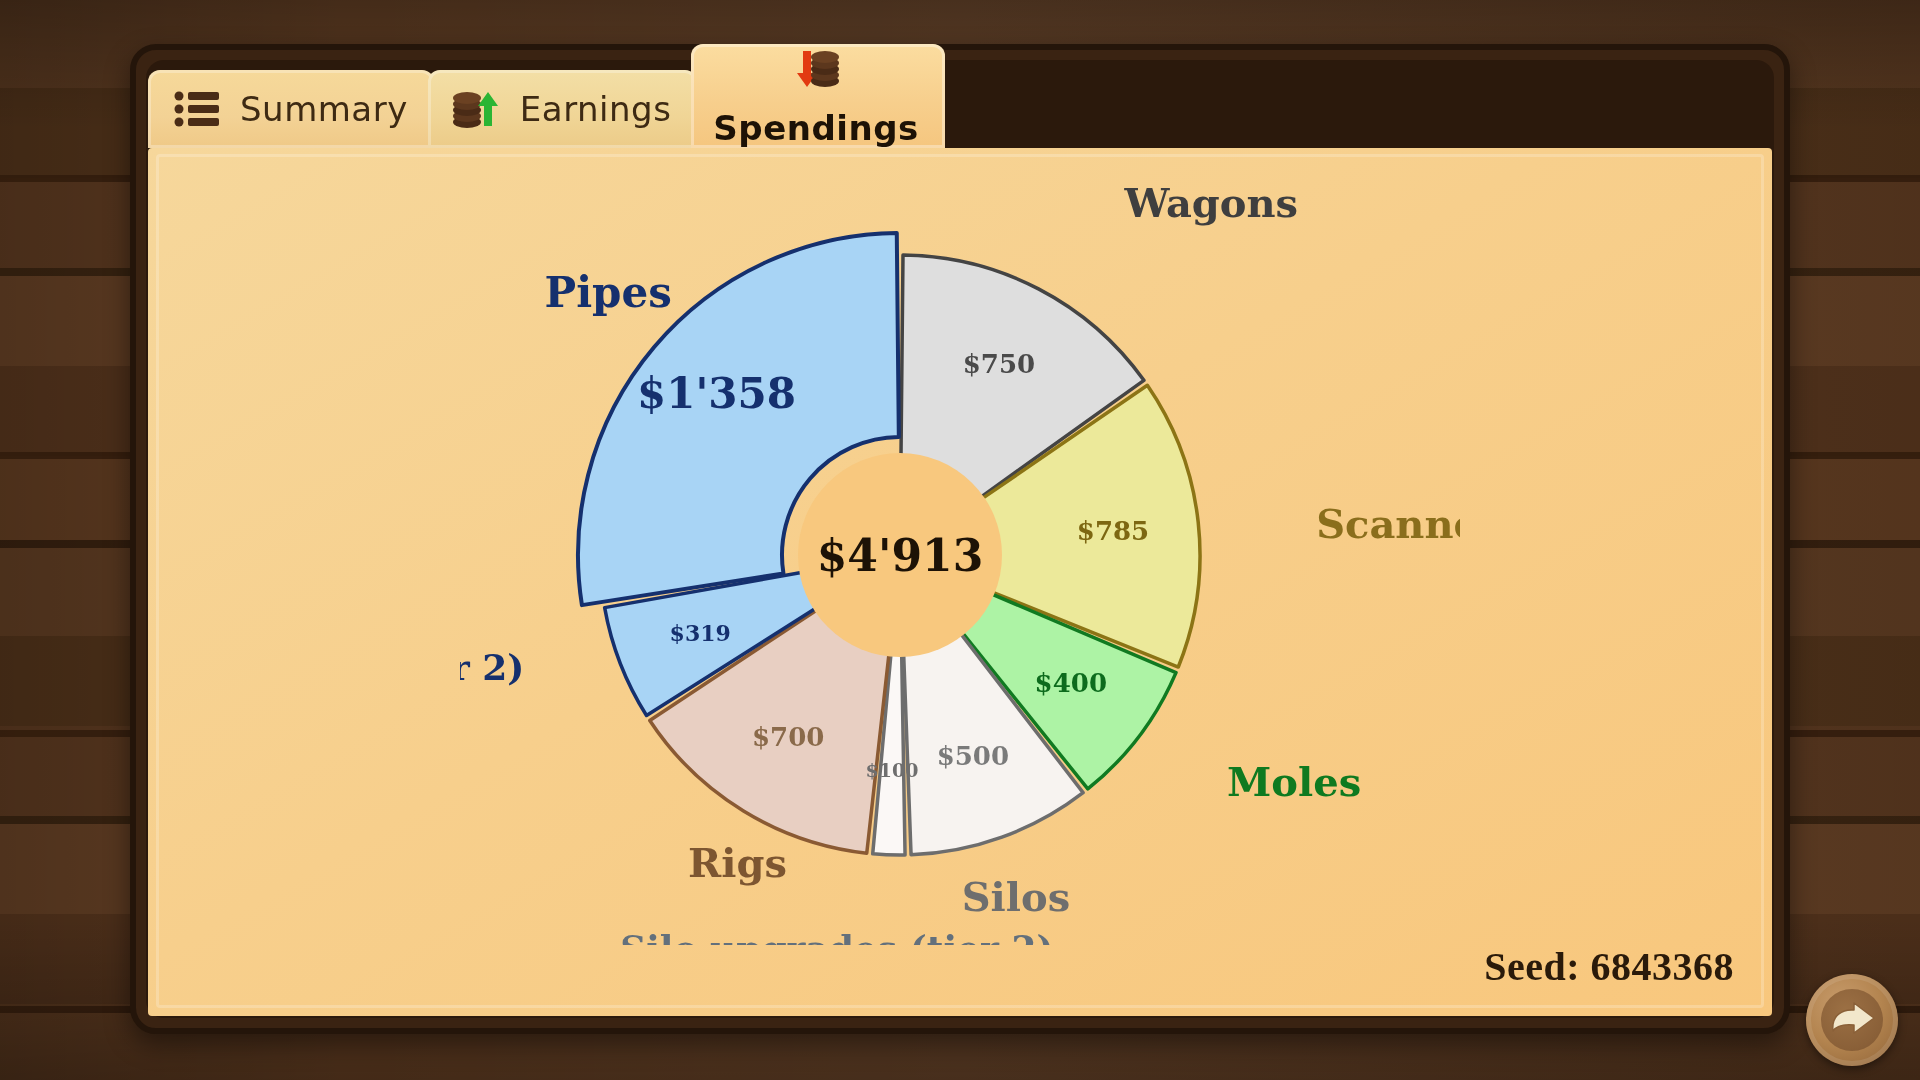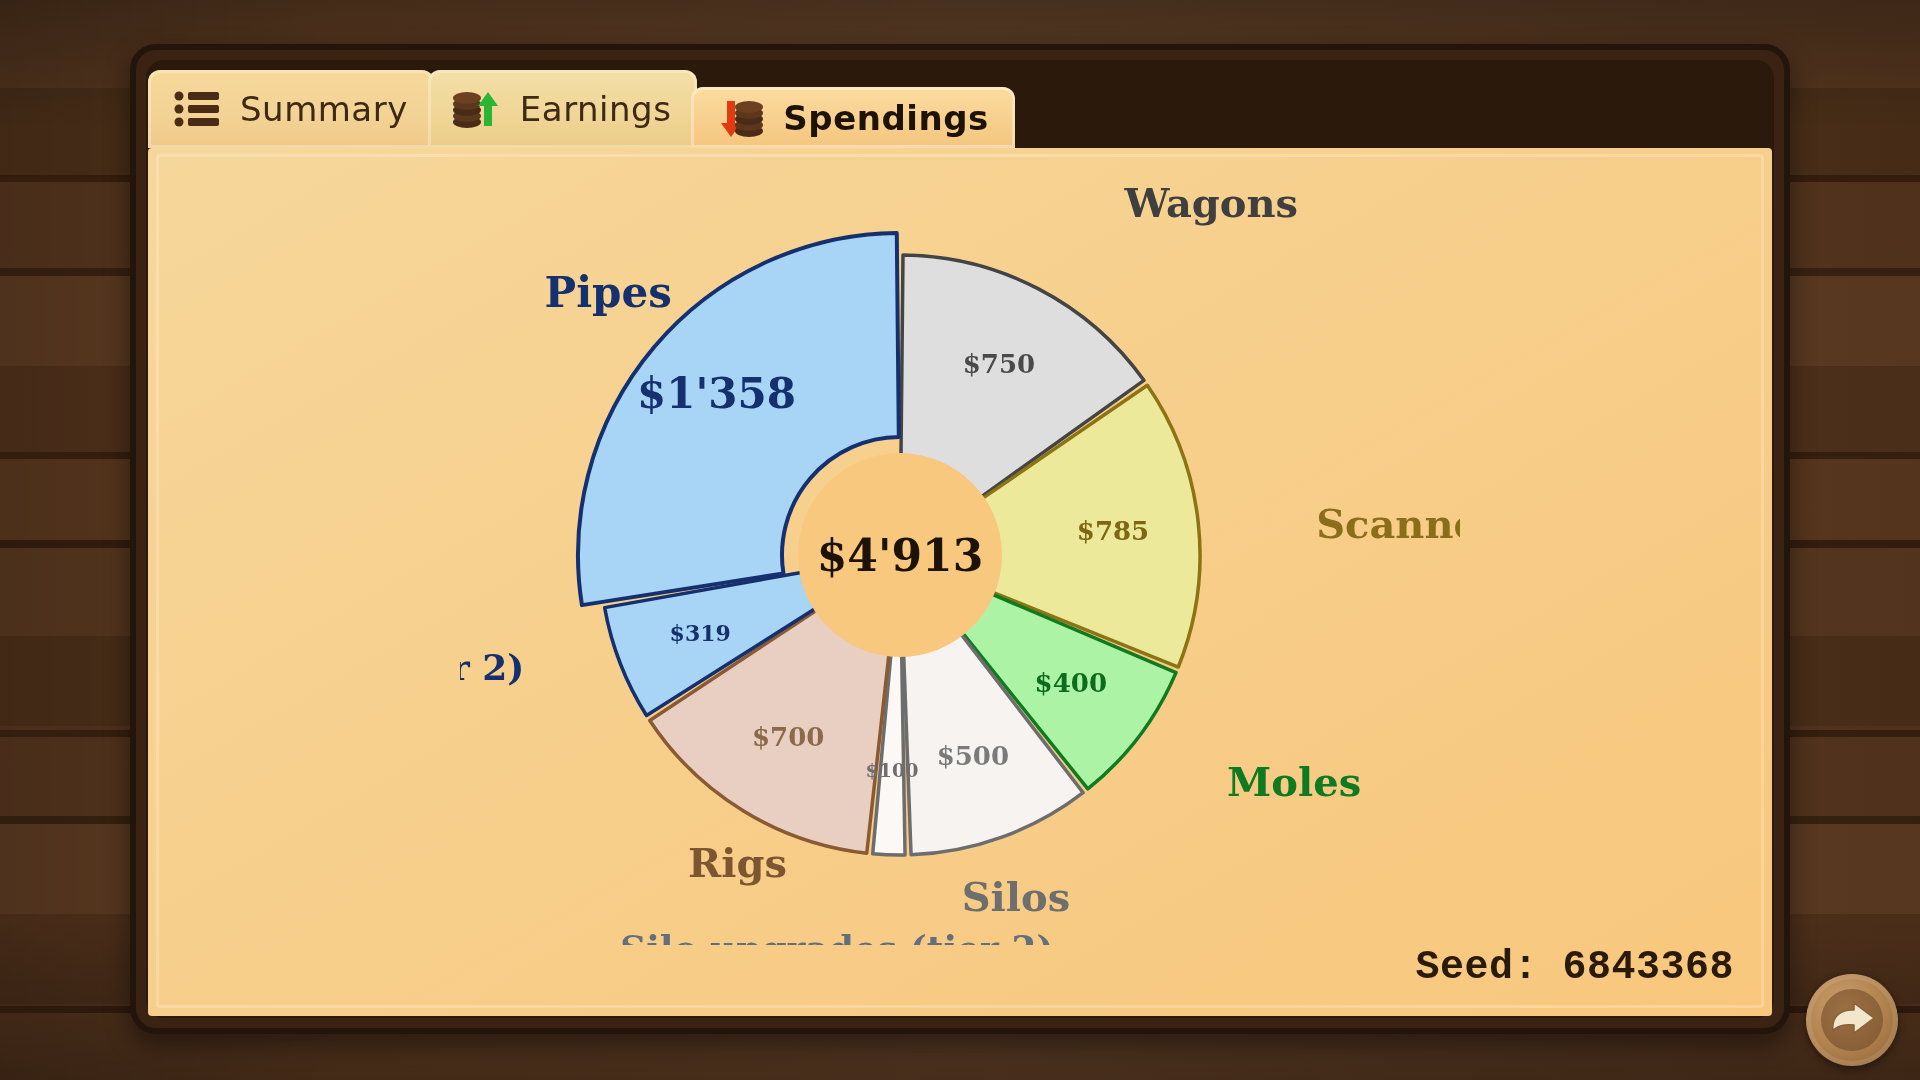--- a/index.html
+++ b/index.html
@@ -66,24 +66,25 @@
     margin-right: -6px;
     box-shadow: inset 0 0 0 3px rgba(255,255,255,.28);
   }
   .tab .tab-label {
     font-family: "DejaVu Sans", "Liberation Sans", sans-serif;
     font-size: 34px; font-weight: 400; letter-spacing: .5px;
     color: #3e2a13;
     white-space: nowrap;
   }
   .tab.active {
-    height: 61px;
+    height: 104px;
     background: linear-gradient(180deg,#fbdda0 0%, #f7cf8d 55%, #f5c67f 100%);
     z-index: 9;
     box-shadow: inset 0 0 0 3px rgba(255,255,255,.35);
+    flex-direction: column;
   }
   .tab.active .tab-label { color:#1d1206; font-weight: 700; }
   .tab.t-earnings { background: linear-gradient(180deg,#f3dfa6 0%, #f0d596 60%, #eccb88 100%); }
 
   .tab-icon { width: 54px; height: 48px; display:flex; align-items:center; justify-content:center; flex: 0 0 auto;}
   .tab-icon svg { display:block; }
 
   
   #panel {
     position: absolute; left: 12px; top: 98px; right: 12px; bottom: 12px;
@@ -106,21 +107,21 @@
     font-family: "DejaVu Serif","Liberation Serif",serif;
     font-weight: 700;
   }
   #center-total {
     font-family: "DejaVu Serif","Liberation Serif",serif;
     font-weight: 700; font-size: 44px; fill: #1d1206;
   }
 
   #seed {
     position: absolute; right: 38px; bottom: 26px;
-    font-family: Liberation Mono, monospace;
+    font-family: Liberation Serif, serif;
     font-size: 40px; font-weight: 700; color: #2a1a0a;
     letter-spacing: .5px;
   }
 
   
   #back-btn {
     position: absolute; right: 22px; bottom: 14px;
     width: 92px; height: 92px; border-radius: 50%;
     background: radial-gradient(circle at 38% 32%, #c79b6b 0%, #b3844f 48%, #8d6136 100%);
     box-shadow: 0 3px 8px rgba(0,0,0,.45), inset 0 0 0 5px rgba(255,255,255,.10);

